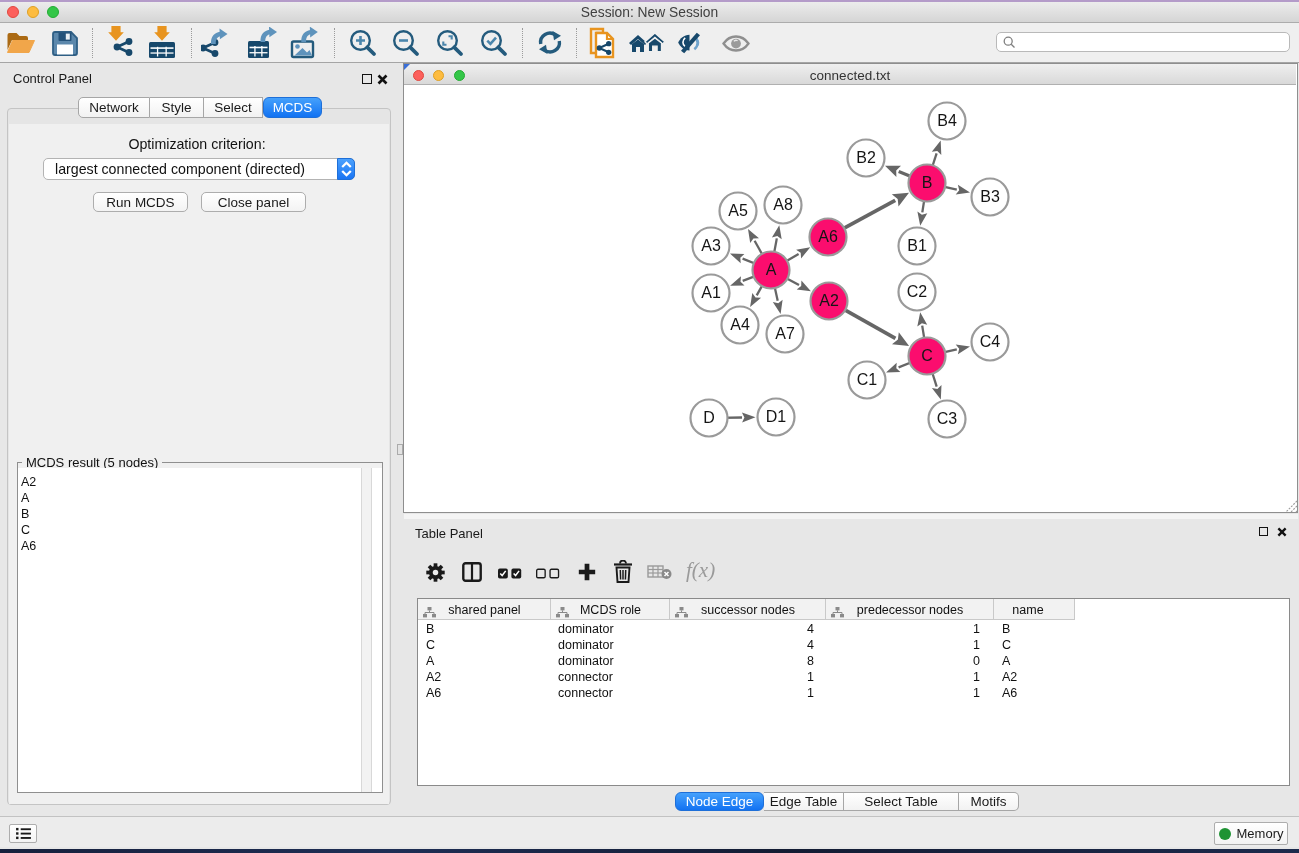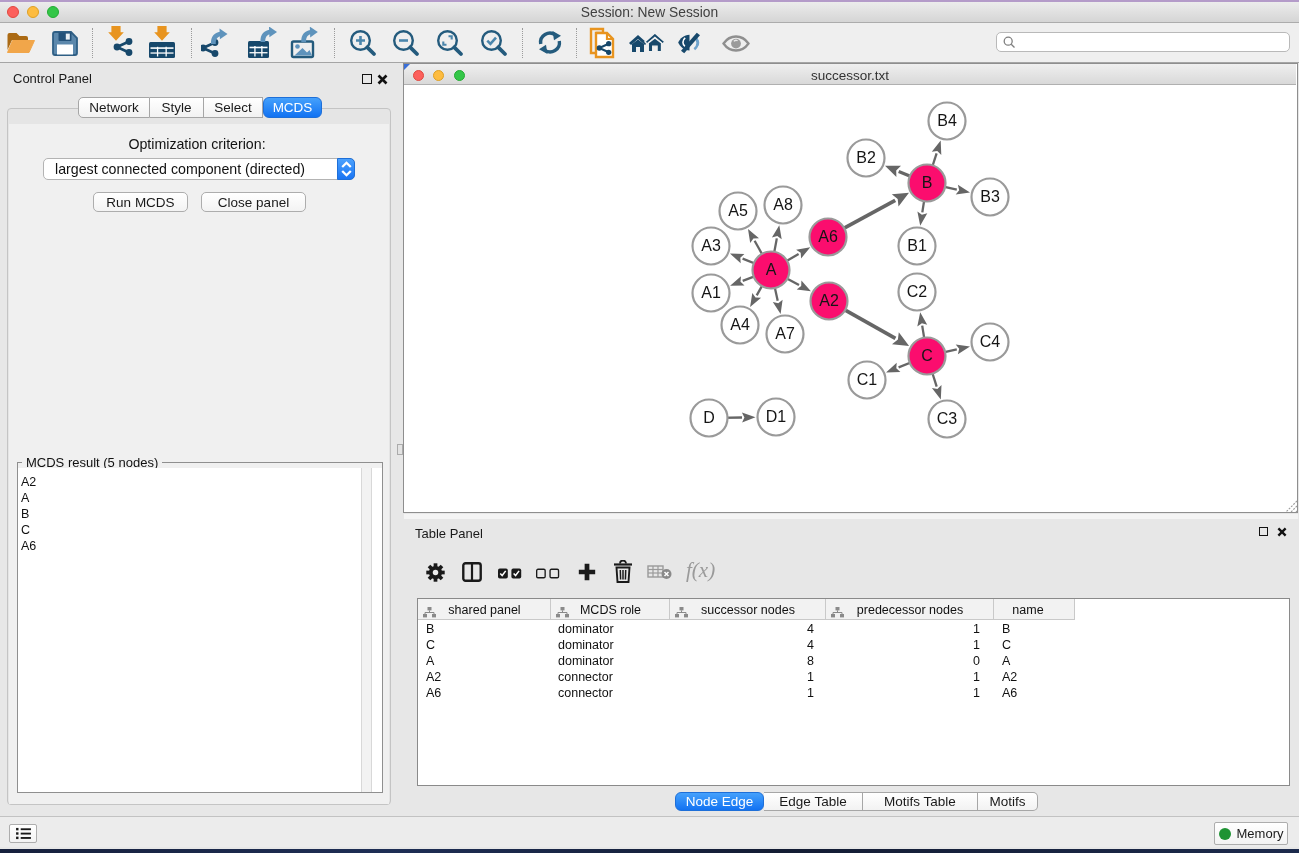--- a/index.html
+++ b/index.html
@@ -188,21 +188,21 @@
 <div class="abs" style="left:17px;top:462px;width:366px;height:331px;border:1px solid #8F8F8F;"></div>
 <div class="abs" style="left:22px;top:455px;background:#F0F0F0;padding:0 4px;font-size:13px;color:#111;">MCDS result (5 nodes)</div>
 <div class="abs" style="left:18px;top:468px;width:364px;height:324px;background:#fff;"></div>
 <div class="abs" style="left:361px;top:468px;width:11px;height:324px;background:#F2F2F2;border-left:1px solid #D8D8D8;border-right:1px solid #D8D8D8;"></div>
 <div class="abs" style="left:21px;top:474px;font-size:12.5px;line-height:16px;color:#111;">A2<br>A<br>B<br>C<br>A6</div>
 <div class="abs" style="left:403px;top:63px;width:895px;height:450px;background:#fff;border:1px solid #8E8E8E;"></div>
 <div class="abs winbar" style="left:404px;top:64px;width:892px;height:21px;"></div>
 <svg class="abs" style="left:404px;top:64px;" width="6" height="6" viewBox="0 0 6 6">
     <path d="M0 0 H6 L0 6 Z" fill="#3A6FD8"></path>
   </svg>
-<div class="abs" style="left:404px;top:68px;width:892px;text-align:center;font-size:13.5px;color:#333;">successor.txt</div>
+<div class="abs" style="left:404px;top:68px;width:892px;text-align:center;font-size:13.5px;color:#333;">connected.txt</div>
 <div class="tl" style="left:412.5px;top:70px;width:11px;height:11px;background:#FC605C;border:0.5px solid #E1483F;"></div>
 <div class="tl" style="left:433.0px;top:70px;width:11px;height:11px;background:#FDBC40;border:0.5px solid #DFA023;"></div>
 <div class="tl" style="left:453.5px;top:70px;width:11px;height:11px;background:#34C648;border:0.5px solid #23AC33;"></div>
 <div class="abs" style="left:404px;top:85px;"><svg class="graph" width="893" height="424" viewBox="0 0 893 424">
 <line x1="357.7" y1="188.6" x2="338.7" y2="195.8" stroke="#666666" stroke-width="2.3"></line>
 <polygon points="326.1,200.7 337.0,191.2 336.5,196.7 340.5,200.5" fill="#666666"></polygon>
 <line x1="357.7" y1="181.3" x2="338.6" y2="173.6" stroke="#666666" stroke-width="2.3"></line>
 <polygon points="326.0,168.6 340.4,169.0 336.3,172.7 336.7,178.3" fill="#666666"></polygon>
 <line x1="362.1" y1="193.7" x2="352.7" y2="210.4" stroke="#666666" stroke-width="2.3"></line>
 <polygon points="346.1,222.1 348.3,207.9 351.5,212.5 357.1,212.8" fill="#666666"></polygon>
@@ -397,22 +397,22 @@
 <div class="abs" style="left:700px;top:670px;width:114px;text-align:right;font-size:12.5px;color:#111;">1</div>
 <div class="abs" style="left:870px;top:670px;width:110px;text-align:right;font-size:12.5px;color:#111;">1</div>
 <div class="abs" style="left:1002px;top:670px;font-size:12.5px;color:#111;">A2</div>
 <div class="abs" style="left:426px;top:686px;font-size:12.5px;color:#111;">A6</div>
 <div class="abs" style="left:558px;top:686px;font-size:12.5px;color:#111;">connector</div>
 <div class="abs" style="left:700px;top:686px;width:114px;text-align:right;font-size:12.5px;color:#111;">1</div>
 <div class="abs" style="left:870px;top:686px;width:110px;text-align:right;font-size:12.5px;color:#111;">1</div>
 <div class="abs" style="left:1002px;top:686px;font-size:12.5px;color:#111;">A6</div>
 <div class="tabseg" style="left:675px;top:792px;height:19px;">
     <div class="t first sel" style="width:89px;">Node Edge</div>
-    <div class="t" style="width:99px;">Edge Table</div>
-    <div class="t" style="width:115px;">Motifs Table</div>
+    <div class="t" style="width:80px;">Edge Table</div>
+    <div class="t" style="width:115px;">Select Table</div>
     <div class="t last" style="width:60px;text-align:center;">Motifs</div>
   </div>
 <div class="abs" style="left:0;top:816px;width:1299px;height:31px;background:#ECECEC;border-top:1px solid #C2C2C2;"></div>
 <div class="btn" style="left:9px;top:824px;width:28px;height:19px;border-radius:2px;">
     <svg width="15" height="13" viewBox="0 0 16 14">
       <g fill="#1A1A1A">
         <rect x="0" y="1" width="2.6" height="2.6"></rect>
         <rect x="5" y="1.4" width="11" height="2"></rect>
         <rect x="0" y="5.7" width="2.6" height="2.6"></rect>
         <rect x="5" y="6.1" width="11" height="2"></rect>

